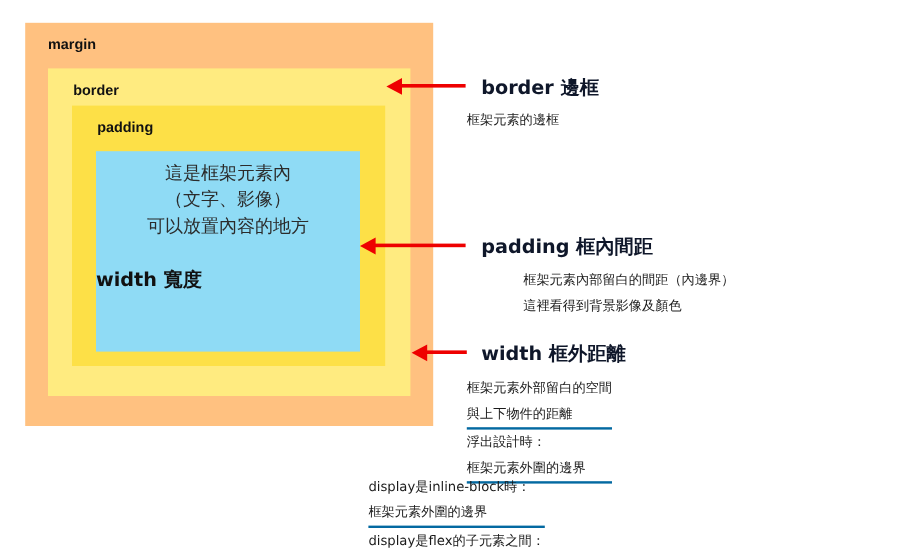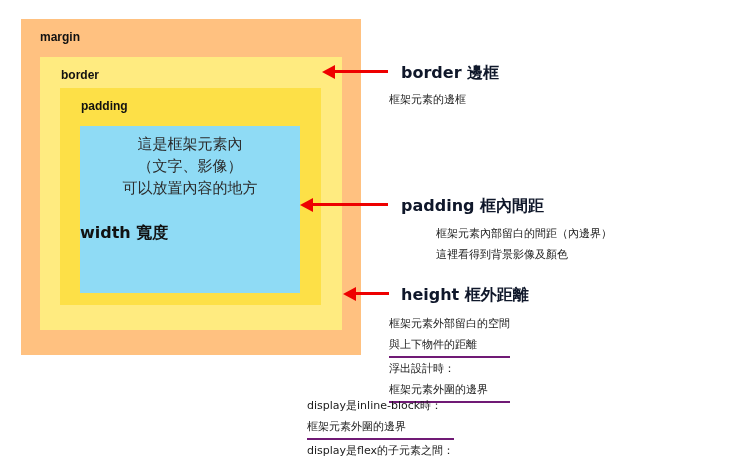--- a/index.html
+++ b/index.html
@@ -139,21 +139,21 @@
 
   #note-padding-heading { left: 389px; top: 196px; }
   #note-padding-body    { left: 408px; top: 223px; margin-left: 28px; }
 
   #note-margin-heading  { left: 389px; top: 285px; }
   #note-margin-body     { left: 389px; top: 313px; }
 
   #note-extra-body      { left: 307px; top: 395px; }
 
   .u {
-    border-bottom: 2px solid #701a75;
+    border-bottom: 2px solid #0369a1;
     padding-bottom: 1px;
   }
 </style>
 </head>
 <body>
 
 <div id="box-diagram">
 
   <div id="margin-layer" class="layer">
     <div id="margin-label" class="layer-label">margin</div>
@@ -196,21 +196,21 @@
 <div id="note-border-body" class="note-body">
   <span>框架元素的邊框</span>
 </div>
 
 <div id="note-padding-heading" class="note-heading">padding 框內間距</div>
 <div id="note-padding-body" class="note-body">
   <span>框架元素內部留白的間距（內邊界）</span>
   <span>這裡看得到背景影像及顏色</span>
 </div>
 
-<div id="note-margin-heading" class="note-heading">height 框外距離</div>
+<div id="note-margin-heading" class="note-heading">width 框外距離</div>
 <div id="note-margin-body" class="note-body">
   <span>框架元素外部留白的空間</span>
   <span>
       <span class="u">與上下物件的距離</span>
     </span>
   <span>
       <span>浮出設計時：</span>
       <span class="u">框架元素外圍的邊界</span>
     </span>
 </div>

